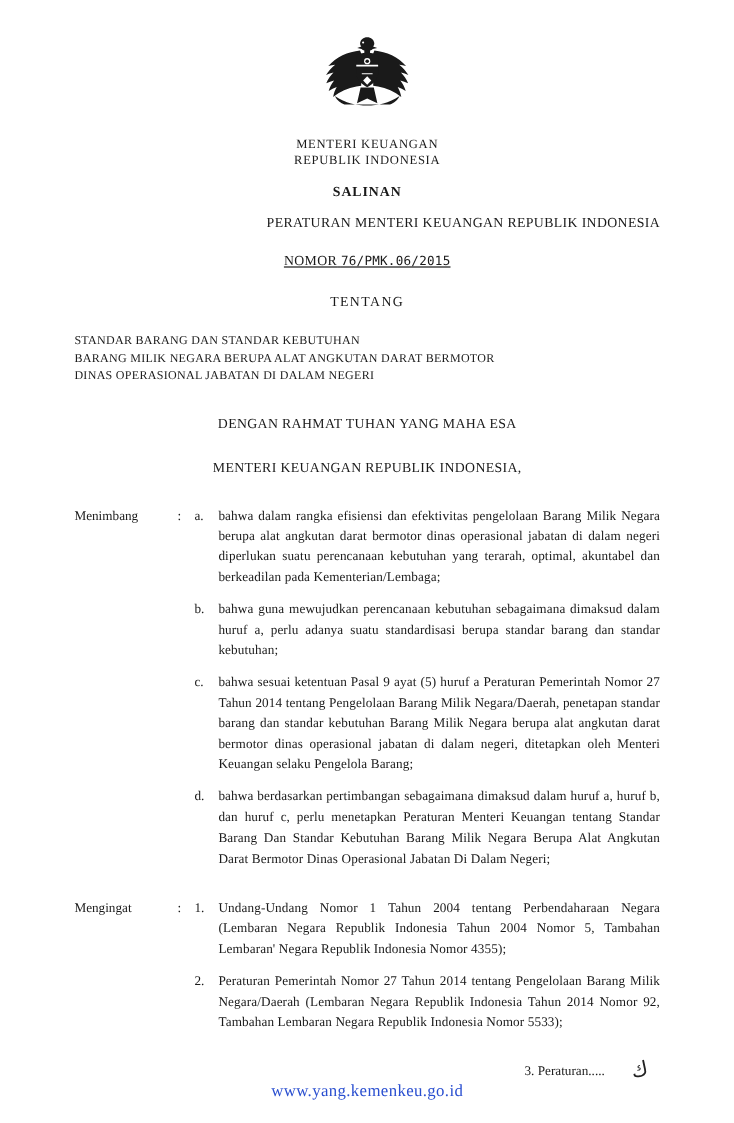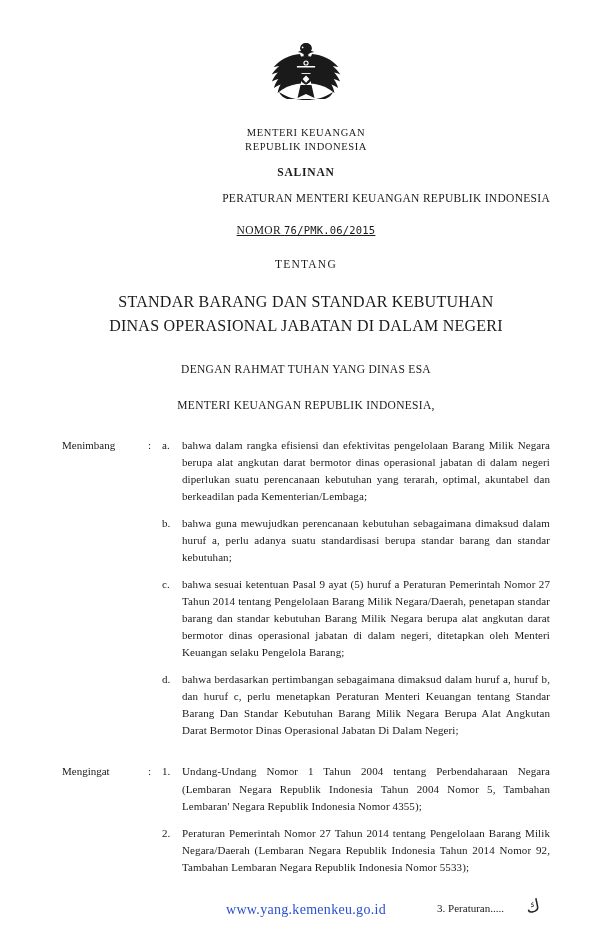--- a/index.html
+++ b/index.html
@@ -13,21 +13,21 @@
     font-family: "Liberation Serif", serif;
     color: #1a1a1a;
     position: relative;
     overflow: hidden;
   }
   .page {
     width: 612px;
     height: 936px;
     position: relative;
     box-sizing: border-box;
-    padding: 12px 62px;
+    padding: 0 62px;
   }
 
   
   .emblem-wrap {
     text-align: center;
     padding-top: 28px;
     height: 84px;
   }
   .emblem {
     display: inline-block;
@@ -66,22 +66,22 @@
     font-size: 10.5px;
     letter-spacing: 0.2px;
   }
   .tentang {
     text-align: center;
     font-size: 11.5px;
     letter-spacing: 1.2px;
     margin-top: 22px;
   }
   .subject {
-    text-align: center;
-    font-size: 16px;
+    text-align: left;
+    font-size: 10px;
     line-height: 1.45;
     letter-spacing: 0.25px;
     margin-top: 20px;
   }
   .rahmat {
     text-align: center;
     font-size: 11.5px;
     letter-spacing: 0.3px;
     margin-top: 26px;
   }
@@ -212,24 +212,25 @@
 
   <div class="nomor">
     <span>NOMOR</span>
     <span class="nomor-val">76/PMK.06/2015</span>
   </div>
 
   <div class="tentang">TENTANG</div>
 
   <div class="subject">
     <div>STANDAR BARANG DAN STANDAR KEBUTUHAN</div>
+    <div>BARANG MILIK NEGARA BERUPA ALAT ANGKUTAN DARAT BERMOTOR</div>
     <div>DINAS OPERASIONAL JABATAN DI DALAM NEGERI</div>
   </div>
 
-  <div class="rahmat">DENGAN RAHMAT TUHAN YANG DINAS ESA</div>
+  <div class="rahmat">DENGAN RAHMAT TUHAN YANG MAHA ESA</div>
 
   <div class="menteri-line">MENTERI KEUANGAN REPUBLIK INDONESIA,</div>
 
   <div class="clause-block">
     <div class="clause-row">
       <div class="clause-label">Menimbang</div>
       <div class="clause-colon">:</div>
       <div class="clause-items">
         <div class="item">
           <div class="item-marker">a.</div>

